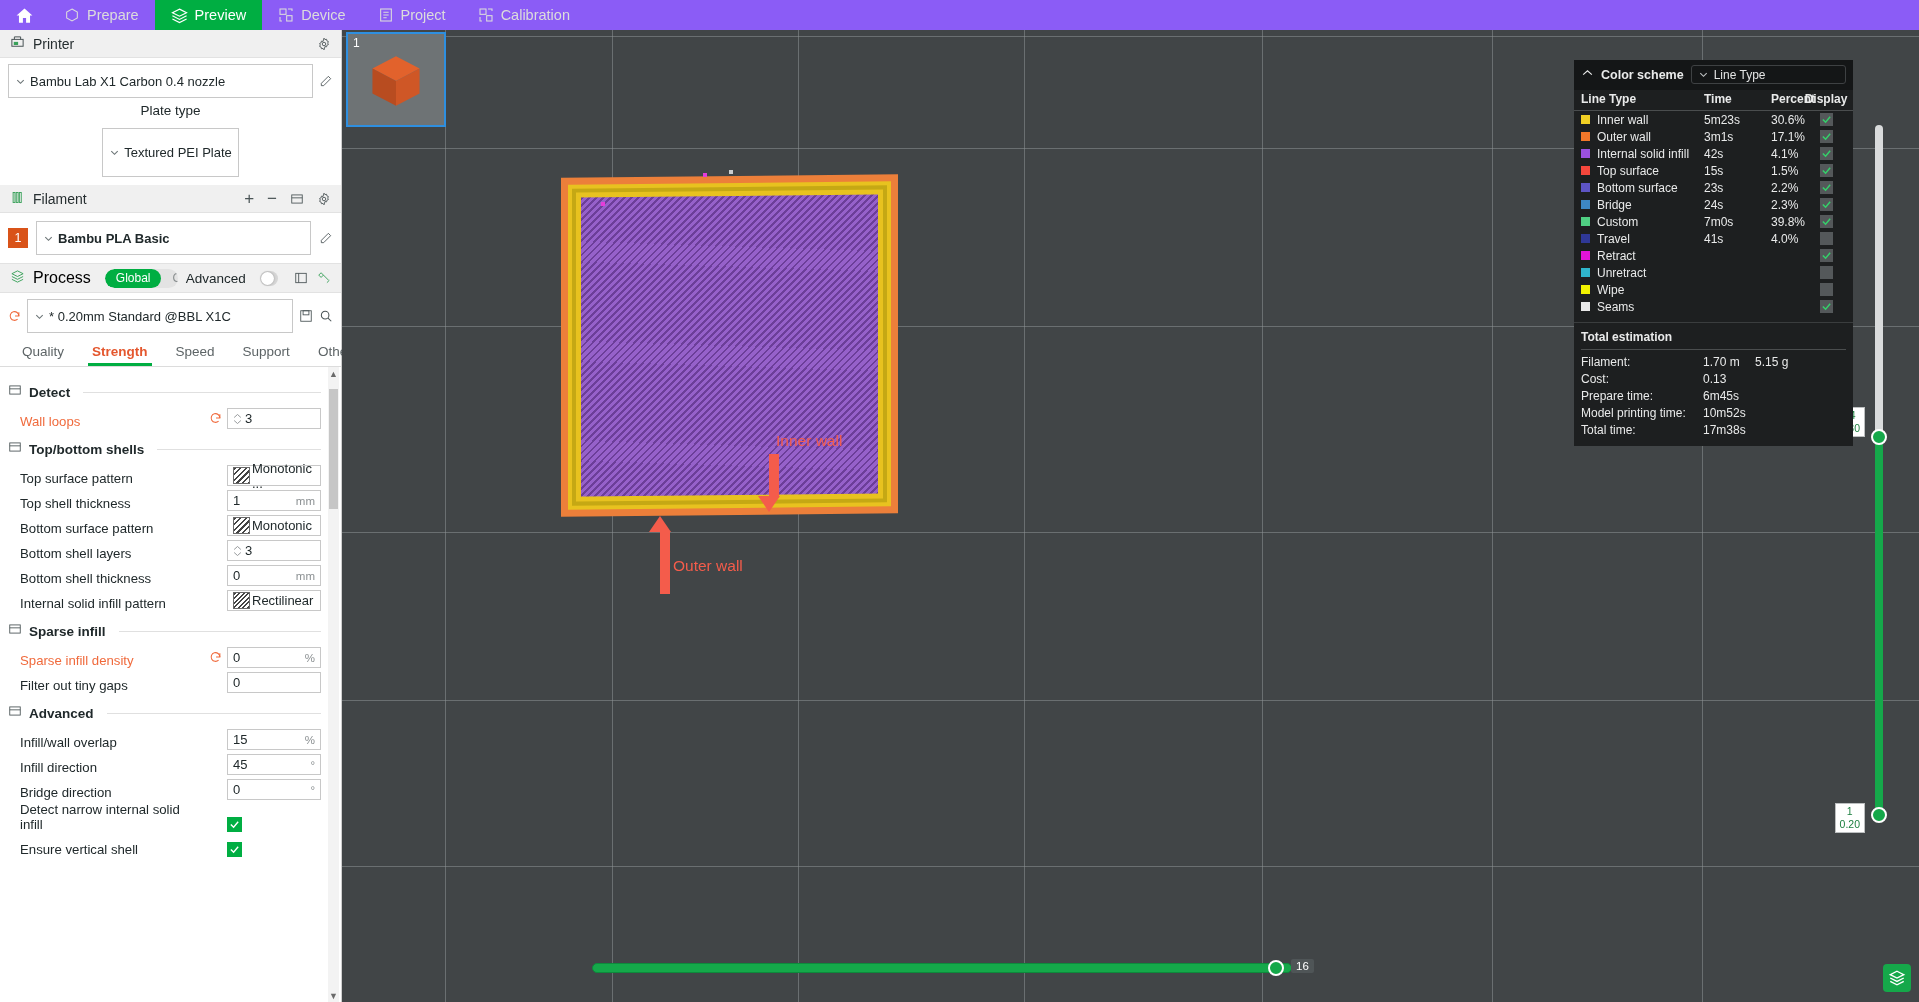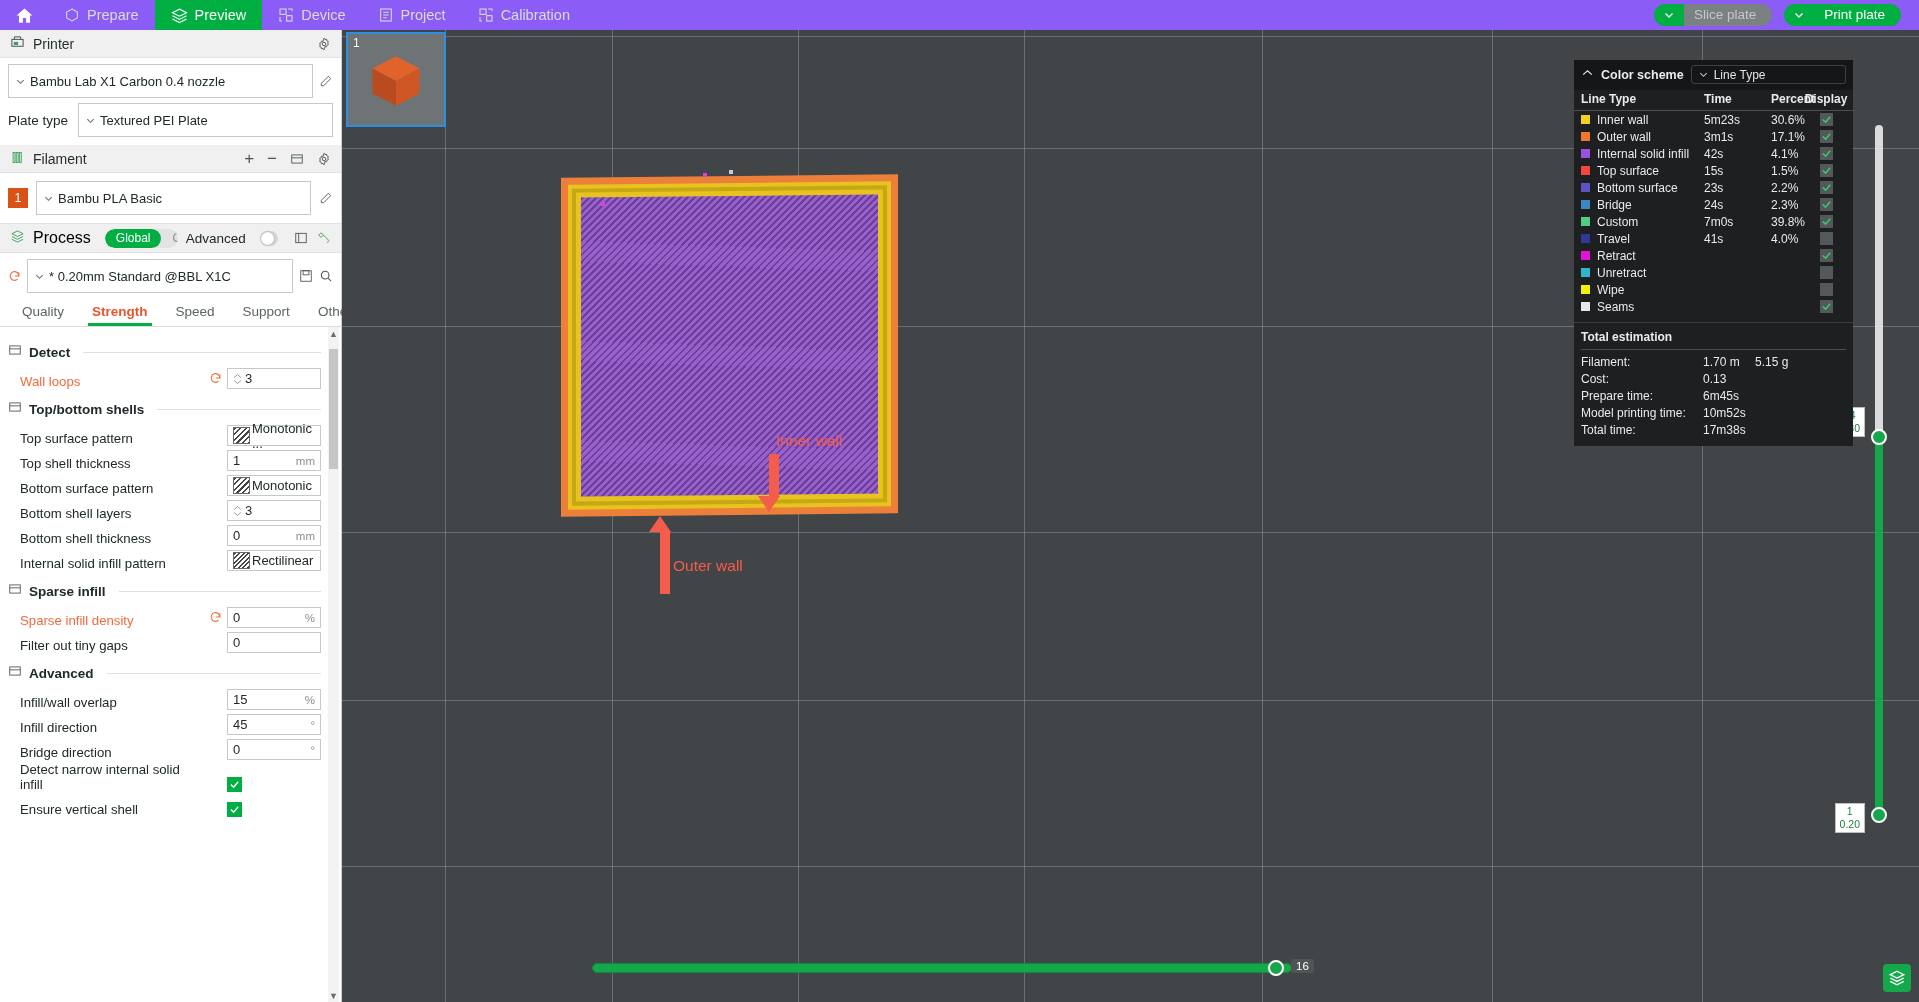--- a/index.html
+++ b/index.html
@@ -55,21 +55,21 @@
   .section-head .sh-title { font-size: 14px; }
   .section-head .sh-actions { margin-left: auto; display: flex; align-items: center; gap: 13px; }
   .icbtn { cursor: pointer; display: flex; align-items: center; color: #4a5456; }
 
   .combo {
     height: 22px; border: 1px solid #c8c8c8; background: #fff;
     display: flex; align-items: center; padding: 16px 6px; gap: 4px;
     font-size: 13px; color: #20292b; cursor: pointer;
   }
   .row-pad { padding: 6px 8px 0 8px; }
-  .plate-row { display: flex; align-items: center; padding: 5px 8px 8px 8px; gap: 10px; }
+  .plate-row { display: flex; align-items: center; padding: 5px 8px 8px 8px; gap: 10px; flex-direction: column; }
   .plate-row .lbl { font-size: 13.5px; color: #20292b; }
 
   .fil-row { display: flex; align-items: center; padding: 8px; gap: 8px; }
   .fil-badge {
     width: 20px; height: 20px; background: #d95319; color: #fff;
     font-size: 12.5px; display: flex; align-items: center; justify-content: center;
   }
   .edit-ic { cursor: pointer; color: #4a5456; display: flex; }
 
   .proc-head {
@@ -332,38 +332,20 @@
         <svg width="16" height="16" viewBox="0 0 24 24" fill="none" stroke="#dcdcdc" stroke-width="1.6">
           <rect x="3" y="3" width="9" height="8"></rect>
             <path d="M15 3 h6 v3"></path>
             <path d="M3 15 v6 h3"></path>
           <rect x="13" y="13" width="8" height="8"></rect>
         </svg>
       </span>
       <span>Calibration</span>
     </div>
 
-    <div class="topbar-right">
-      <div class="pill slice">
-        <div class="caret">
-          <svg width="12" height="12" viewBox="0 0 24 24" fill="none" stroke="#fff" stroke-width="2.6">
-              <path d="M5 9l7 7 7-7"></path>
-            </svg>
-        </div>
-        <div class="plabel">Slice plate</div>
-      </div>
-      <div class="pill print">
-        <div class="caret">
-          <svg width="12" height="12" viewBox="0 0 24 24" fill="none" stroke="#fff" stroke-width="2.6">
-              <path d="M5 9l7 7 7-7"></path>
-            </svg>
-        </div>
-        <div class="plabel">Print plate</div>
-      </div>
-    </div>
   </div>
 
   <div class="leftpanel">
 
     <div class="section-head">
       <span>
         <svg width="15" height="15" viewBox="0 0 24 24" fill="none" stroke="#4a5456" stroke-width="1.6">
           <rect x="3" y="7" width="18" height="11"></rect>
             <path d="M7 7V3h10v4"></path>
             <rect x="6" y="11" width="7" height="5" fill="#3aa15a" stroke="none"></rect>
@@ -428,21 +410,21 @@
           <svg width="14" height="14" viewBox="0 0 24 24" fill="none" stroke="#4a5456" stroke-width="1.5">
             <circle cx="12" cy="12" r="3"></circle>
               <path d="M12 2l1.6 2.4 2.8-.5.6 2.8 2.6 1.2-1.3 2.5 1.3 2.5-2.6 1.2-.6 2.8-2.8-.5L12 22l-1.6-2.4-2.8.5-.6-2.8-2.6-1.2 1.3-2.5-1.3-2.5 2.6-1.2.6-2.8 2.8.5z"></path>
           </svg>
         </span>
       </span>
     </div>
 
     <div class="fil-row">
       <div class="fil-badge">1</div>
-      <div class="combo" style="flex:1;">
+      <div class="combo" style="flex:1;font-weight:bold;">
         <svg width="11" height="11" viewBox="0 0 24 24" fill="none" stroke="#6b7476" stroke-width="2.4">
             <path d="M5 9l7 7 7-7"></path>
           </svg>
         <span>Bambu PLA Basic</span>
       </div>
       <span class="edit-ic">
         <svg width="14" height="14" viewBox="0 0 24 24" fill="none" stroke="#4a5456" stroke-width="1.5">
           <path d="M4 20h4L20 8l-4-4L4 16z"></path>
         </svg>
       </span>

